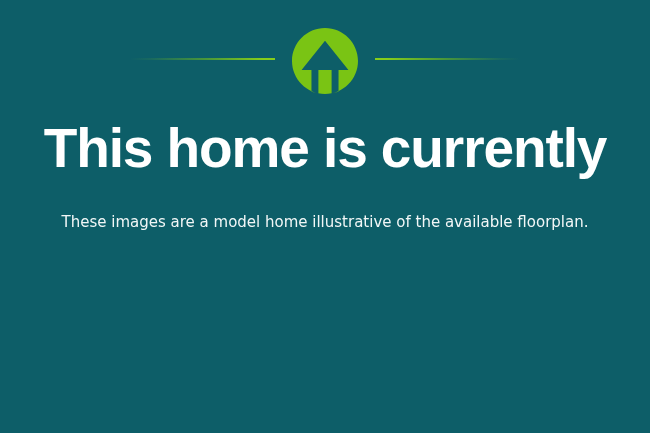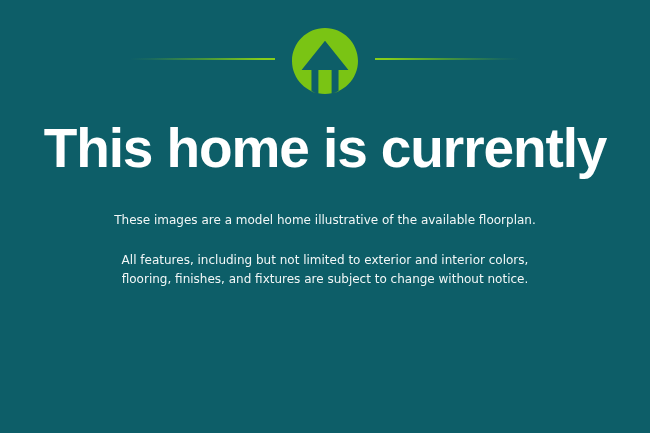--- a/index.html
+++ b/index.html
@@ -88,21 +88,21 @@
 
   
   #disclaimer {
     margin-top: 31px;
     width: 100%;
     padding: 0 16px;
     box-sizing: border-box;
     text-align: center;
     color: #f2f7f7;
     font-family: "DejaVu Sans", sans-serif;
-    font-size: 12px;
+    font-size: 15px;
     line-height: 1.55;
     font-weight: normal;
   }
   #disclaimer p {
     margin: 0;
   }
   #disclaimer p + p {
     margin-top: 22px;
   }
   #disclaimer .d-line {
@@ -146,19 +146,15 @@
   </div>
 
   <h1 id="headline">
     <span class="hl-line">This home is currently</span>
   </h1>
 
   <div id="disclaimer">
     <p>
       <span class="d-line">These images are a model home illustrative of the available floorplan.</span>
     </p>
-    <p>
-      <span class="d-line">All features, including but not limited to exterior and interior colors,</span>
-      <span class="d-line">flooring, finishes, and fixtures are subject to change without notice.</span>
-    </p>
   </div>
 
 </div>
 
 </body></html>

